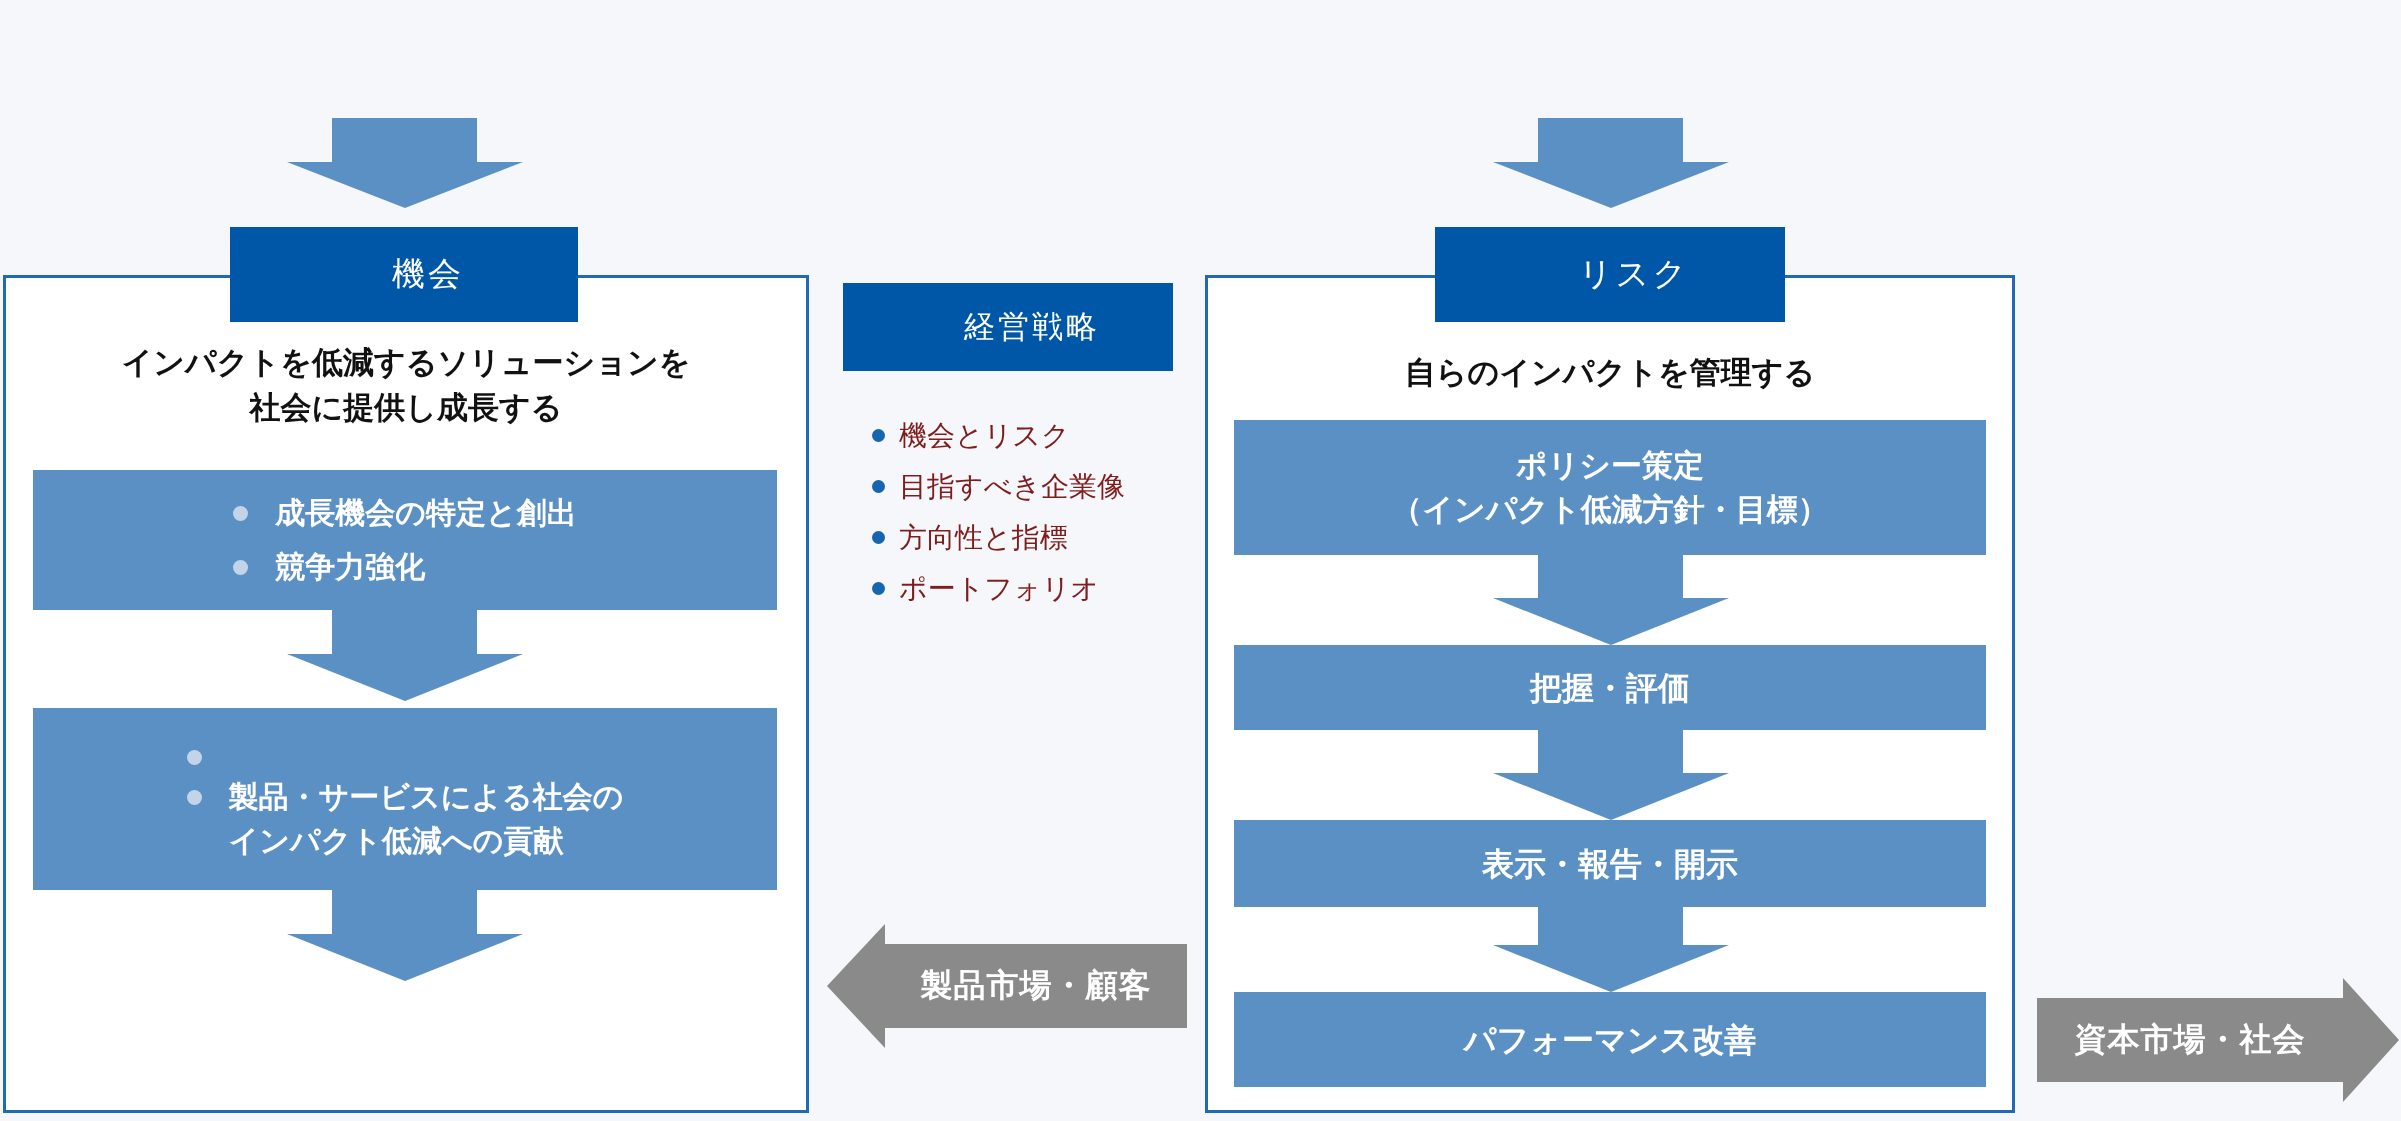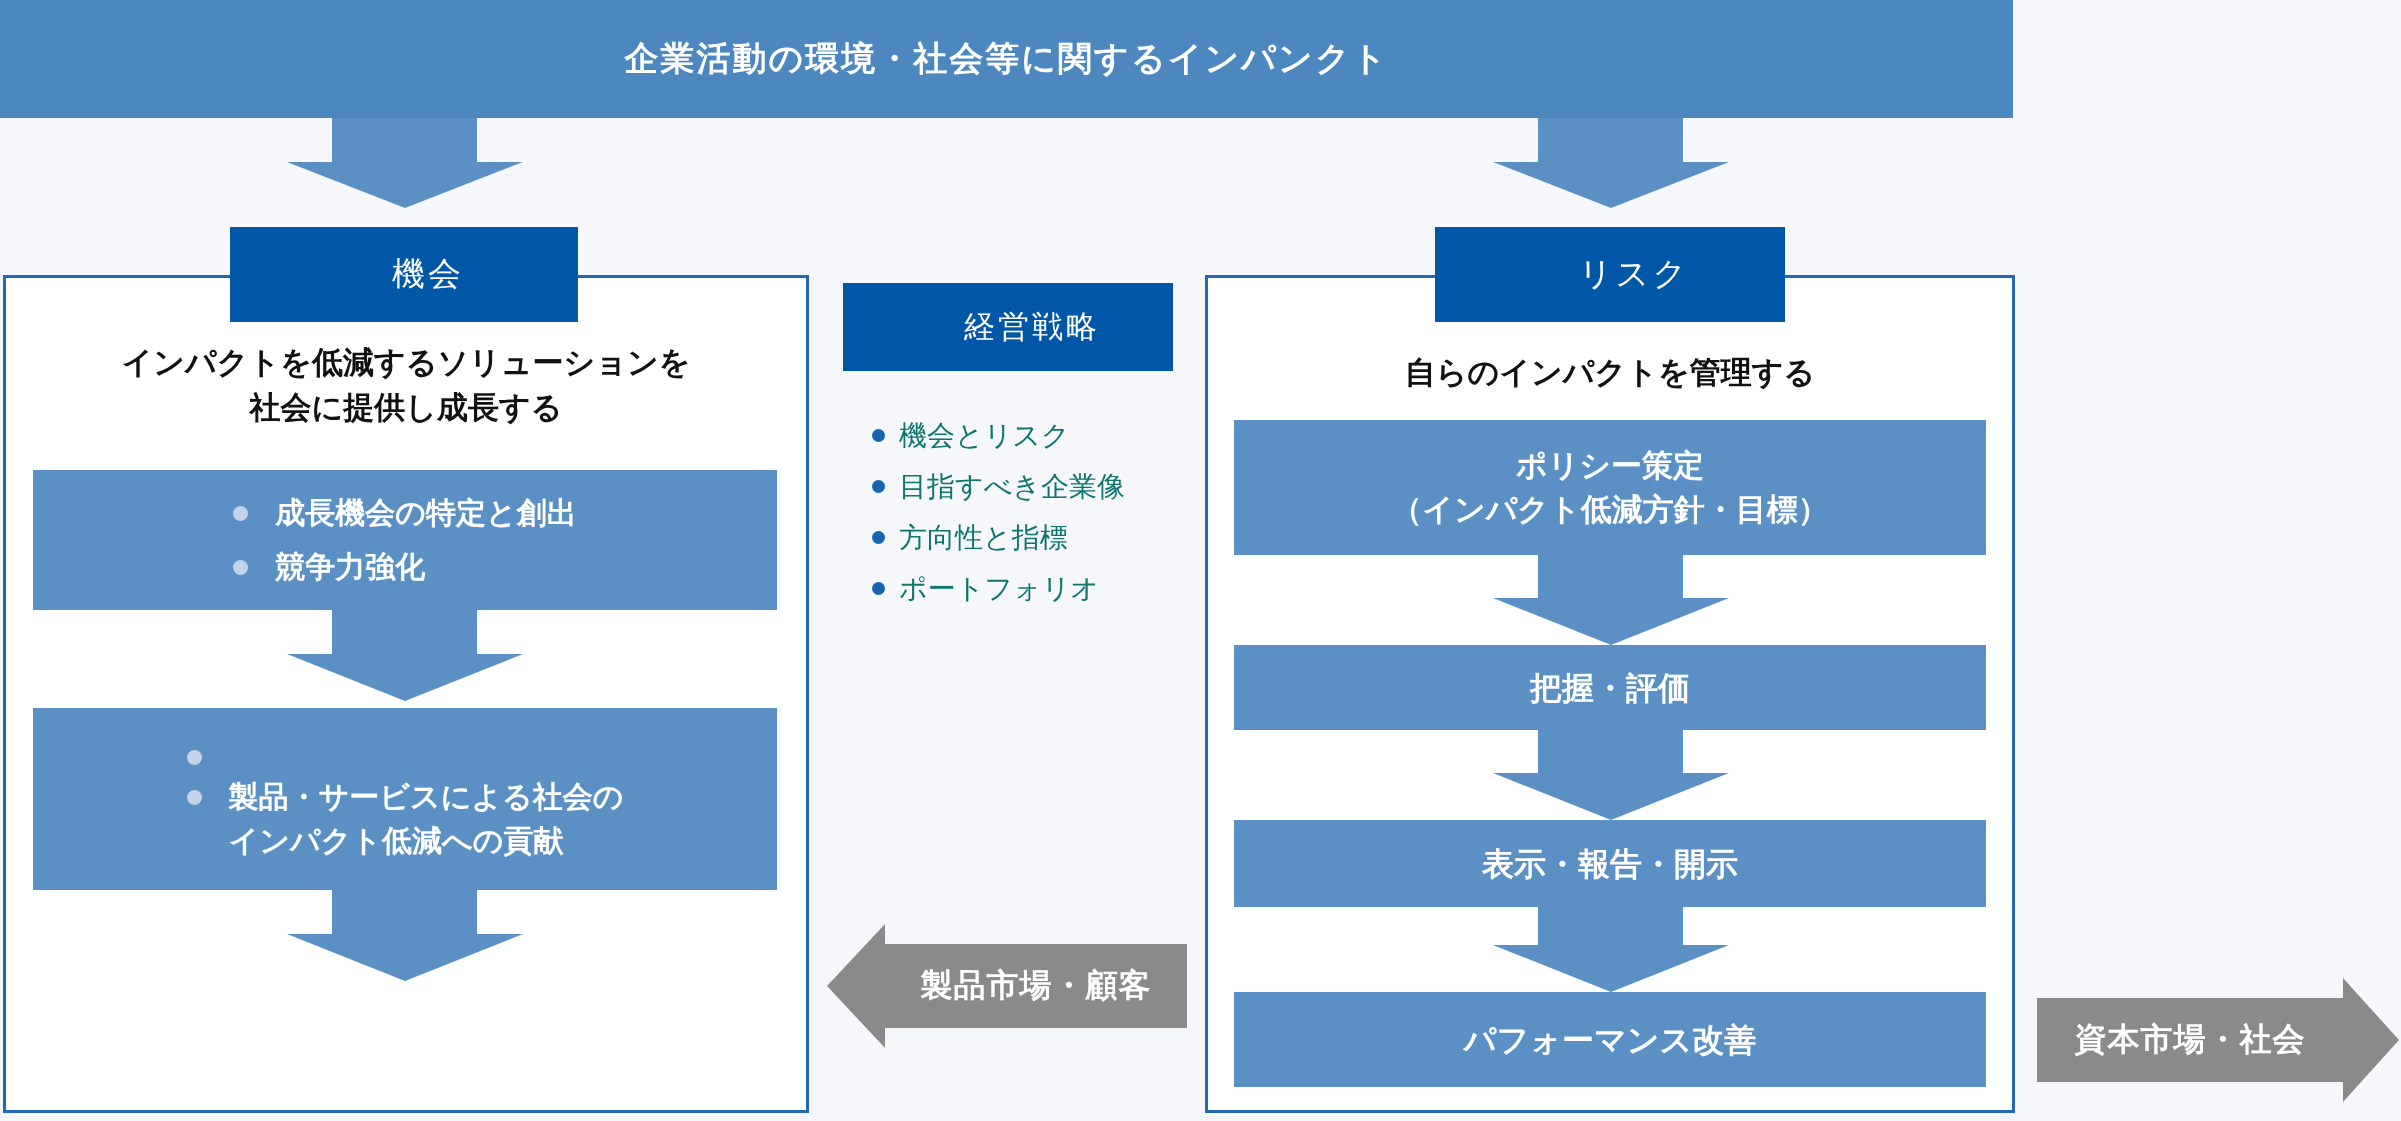--- a/index.html
+++ b/index.html
@@ -42,38 +42,35 @@
     display:flex;flex-direction:column;align-items:center;justify-content:center;
   }
   .flowbox .center-line{font-size:32px;line-height:44px;text-align:center;}
 
   .bullet-block{display:flex;flex-direction:column;justify-content:center;gap:10px;}
   .brow{display:flex;align-items:flex-start;gap:27px;font-size:30px;line-height:44px;}
   .bdot{width:15px;height:15px;border-radius:50%;background:#c3d4e9;flex:0 0 auto;margin-top:15px;}
 
   
   .strategy-list{display:flex;flex-direction:column;}
-  .srow{display:flex;align-items:center;gap:14px;height:51px;font-size:28px;color:#0f766e;}
+  .srow{display:flex;align-items:center;gap:14px;height:51px;font-size:28px;color:#7f1d1d;}
   .sdot{width:13px;height:13px;border-radius:50%;background:#1565b0;flex:0 0 auto;}
 
   
   .garrow{display:flex;align-items:center;height:124px;}
   .garrow .gbody{height:84px;background:#8a8a8a;display:flex;align-items:center;justify-content:center;}
   .garrow .gbody span{color:#fff;font-size:32px;font-weight:bold;letter-spacing:1px;}
   .ghead-left{width:0;height:0;border-top:62px solid transparent;border-bottom:62px solid transparent;border-right:58px solid #8a8a8a;}
   .ghead-right{width:0;height:0;border-top:62px solid transparent;border-bottom:62px solid transparent;border-left:56px solid #8a8a8a;}
 </style>
 </head>
 <body>
 
 <div id="canvas">
 
-  <div class="abs banner">
-    <span>企業活動の環境・社会等に関するインパンクト</span>
-  </div>
 
   <div class="abs varrow" style="left:286px;top:118px;">
     <div class="stem" style="height:44px;"></div>
     <div class="head" style="border-top-width:46px;"></div>
   </div>
   <div class="abs varrow" style="left:1492px;top:118px;">
     <div class="stem" style="height:44px;"></div>
     <div class="head" style="border-top-width:46px;"></div>
   </div>
 

